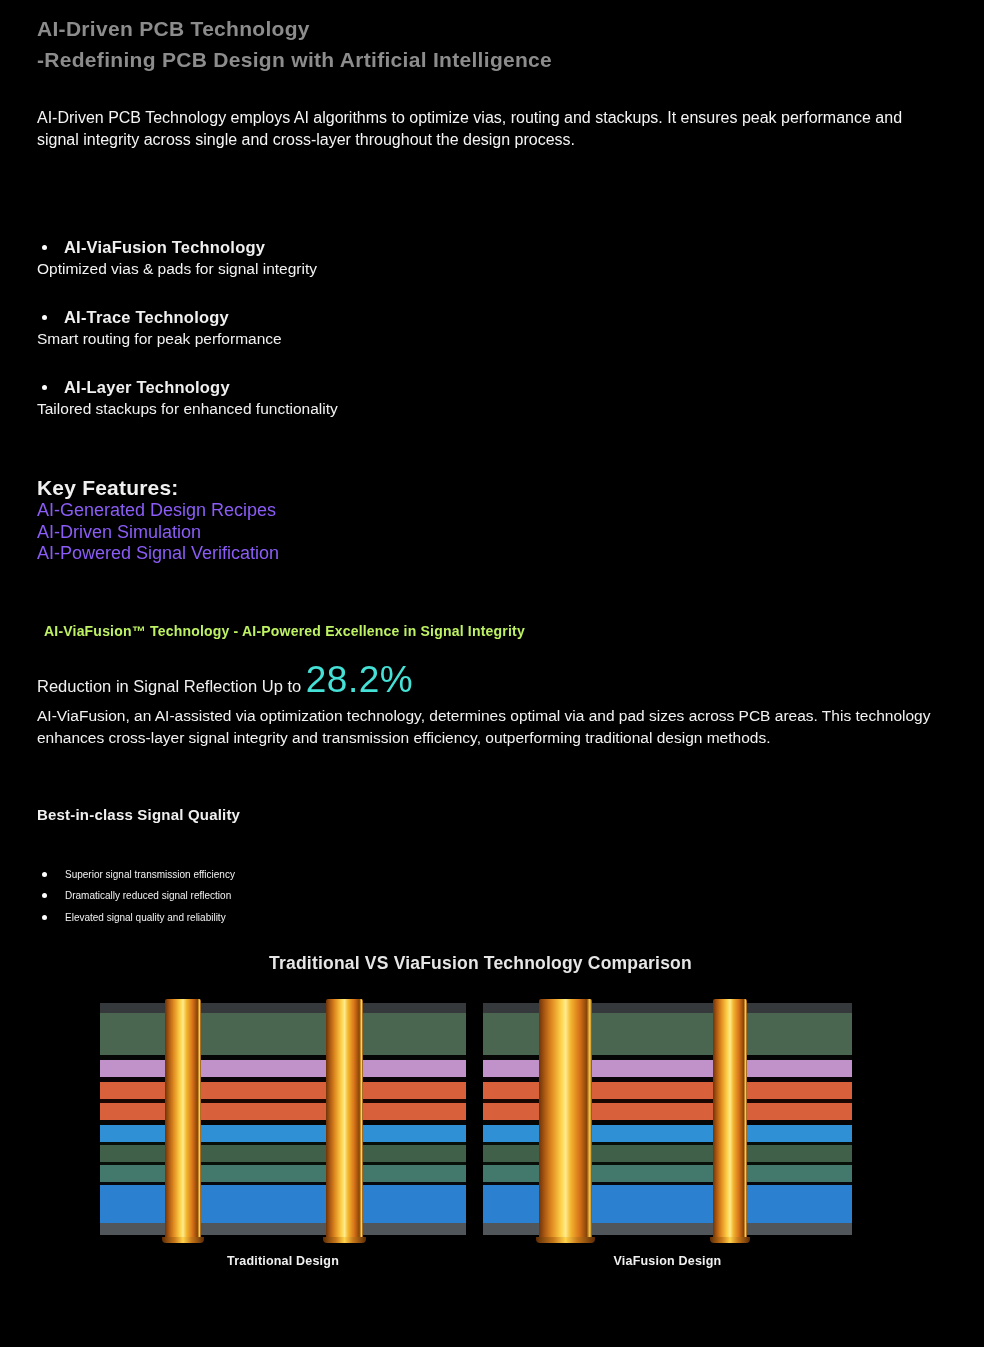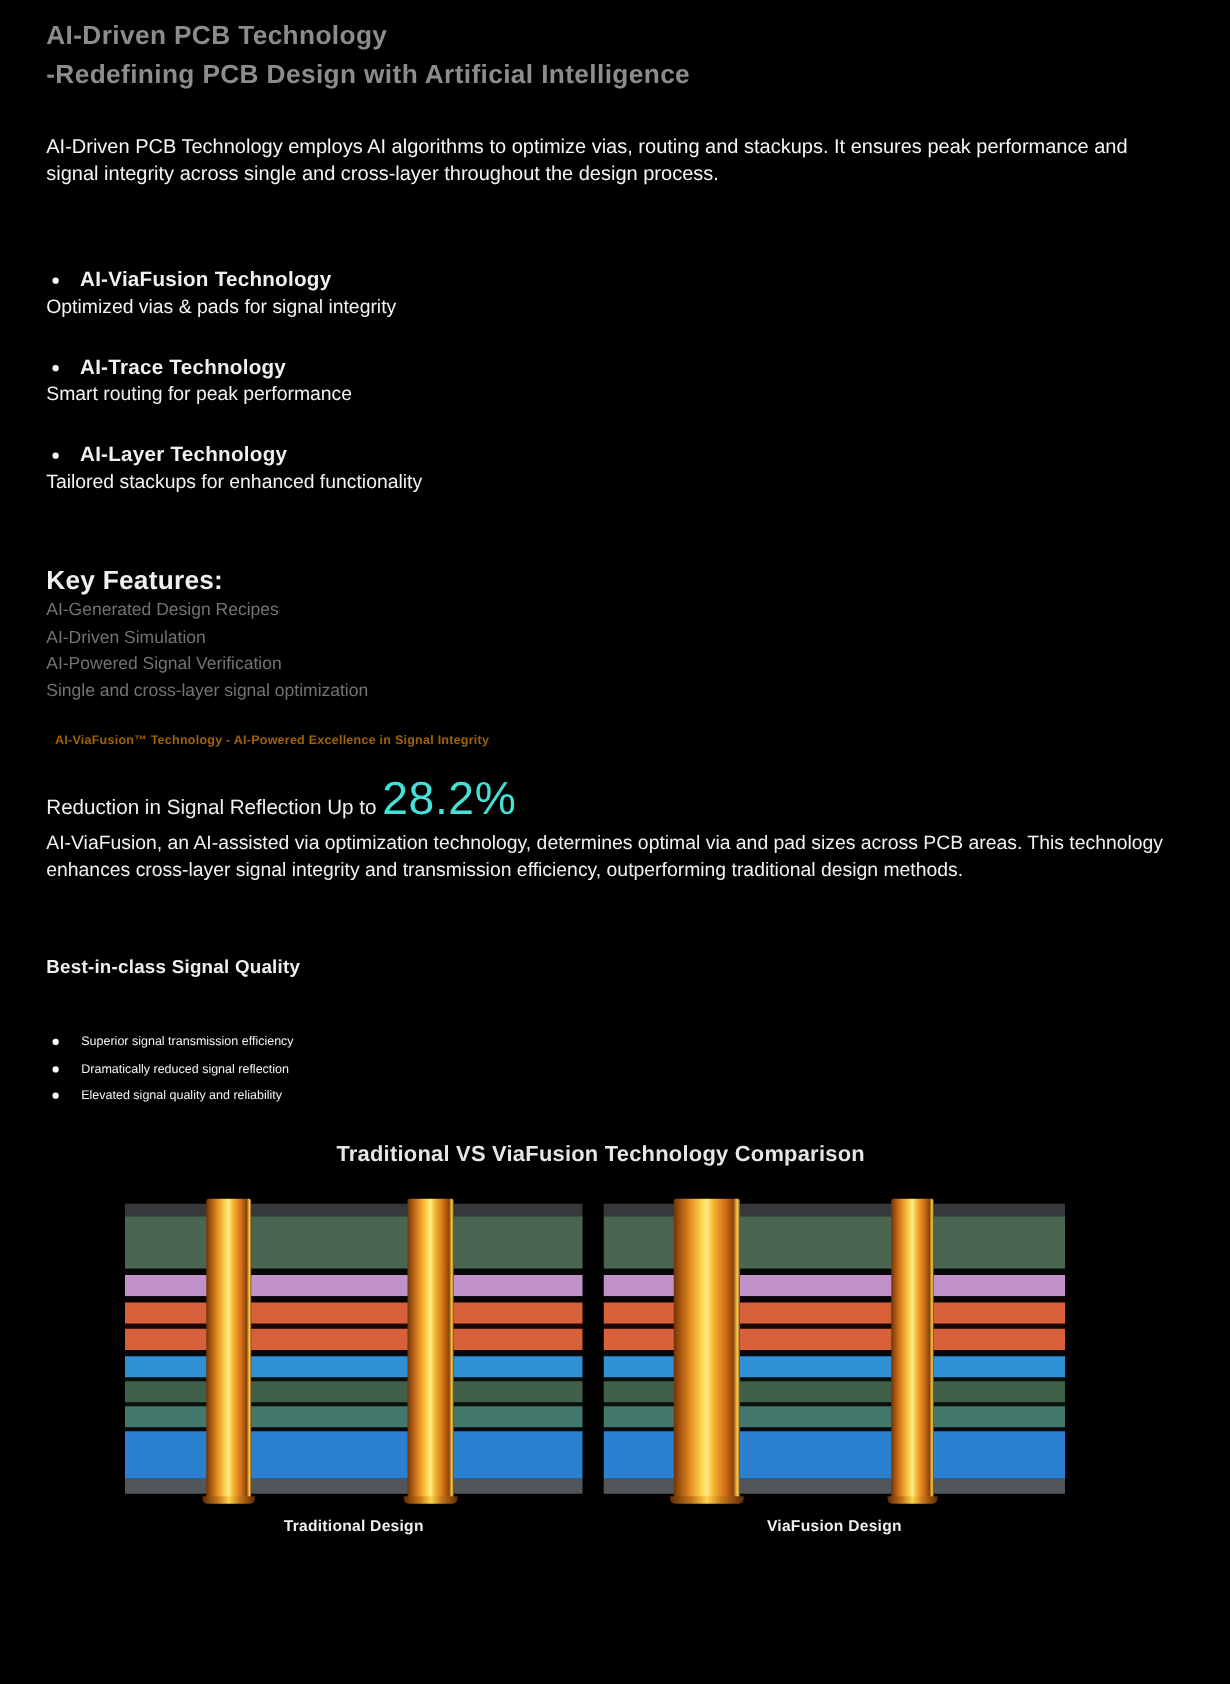--- a/index.html
+++ b/index.html
@@ -25,41 +25,41 @@
   
   .intro {
     margin-top:32px;
     font-size:16px;
     line-height:22px;
     max-width:902px;
     color:#f5f5f5;
   }
 
   
-  .tech-list { margin-top:64px; }
+  .tech-list { margin-top:87px; }
   .tech-item + .tech-item { margin-top:30px; }
   .tech-head { display:flex; align-items:center; }
   .dot {
     width:5px; height:5px; border-radius:50%;
     background:#fff; flex:0 0 auto;
     margin-left:5px; margin-right:17px;
   }
   .tech-title { font-size:16.5px; font-weight:bold; letter-spacing:0.2px; }
   .tech-desc { font-size:15.5px; margin-top:3px; color:#f2f2f2; }
 
   
   .key-features { margin-top:58px; }
   .kf-heading { font-size:21px; font-weight:bold; letter-spacing:0.2px; }
-  .kf-item { font-size:14px; line-height:21.5px; color:#737373; }
+  .kf-item { font-size:18px; line-height:21.5px; color:#8b5cf6; }
 
   
   .vf-heading {
-    margin-top:24px; margin-left:7px;
-    font-size:10px; font-weight:bold; letter-spacing:0.2px;
-    color:#a16207;
+    margin-top:58px; margin-left:7px;
+    font-size:14px; font-weight:bold; letter-spacing:0.2px;
+    color:#bef264;
   }
   .stat-row { margin-top:20px; }
   .stat-label { font-size:16.5px; color:#f0f0f0; }
   .stat-value { font-size:37px; letter-spacing:0.5px; }
   .vf-desc {
     margin-top:4px;
     font-size:15.5px; line-height:22px;
     max-width:912px; color:#f2f2f2;
   }
 
@@ -134,21 +134,20 @@
       </div>
       <div class="tech-desc">Tailored stackups for enhanced functionality</div>
     </div>
   </div>
 
   <div class="key-features">
     <div class="kf-heading">Key Features:</div>
     <div class="kf-item">AI-Generated Design Recipes</div>
     <div class="kf-item">AI-Driven Simulation</div>
     <div class="kf-item">AI-Powered Signal Verification</div>
-    <div class="kf-item">Single and cross-layer signal optimization</div>
   </div>
 
   <div class="vf-heading">AI-ViaFusion™ Technology - AI-Powered Excellence in Signal Integrity</div>
 
   <div class="stat-row">
     <span class="stat-label">Reduction in Signal Reflection Up to </span><span class="stat-value" style="color: rgb(69, 224, 214);">28.2%</span>
   </div>
 
   <p class="vf-desc">AI-ViaFusion, an AI-assisted via optimization technology, determines optimal via and pad sizes across PCB areas. This technology enhances cross-layer signal integrity and transmission efficiency, outperforming traditional design methods.</p>
 

